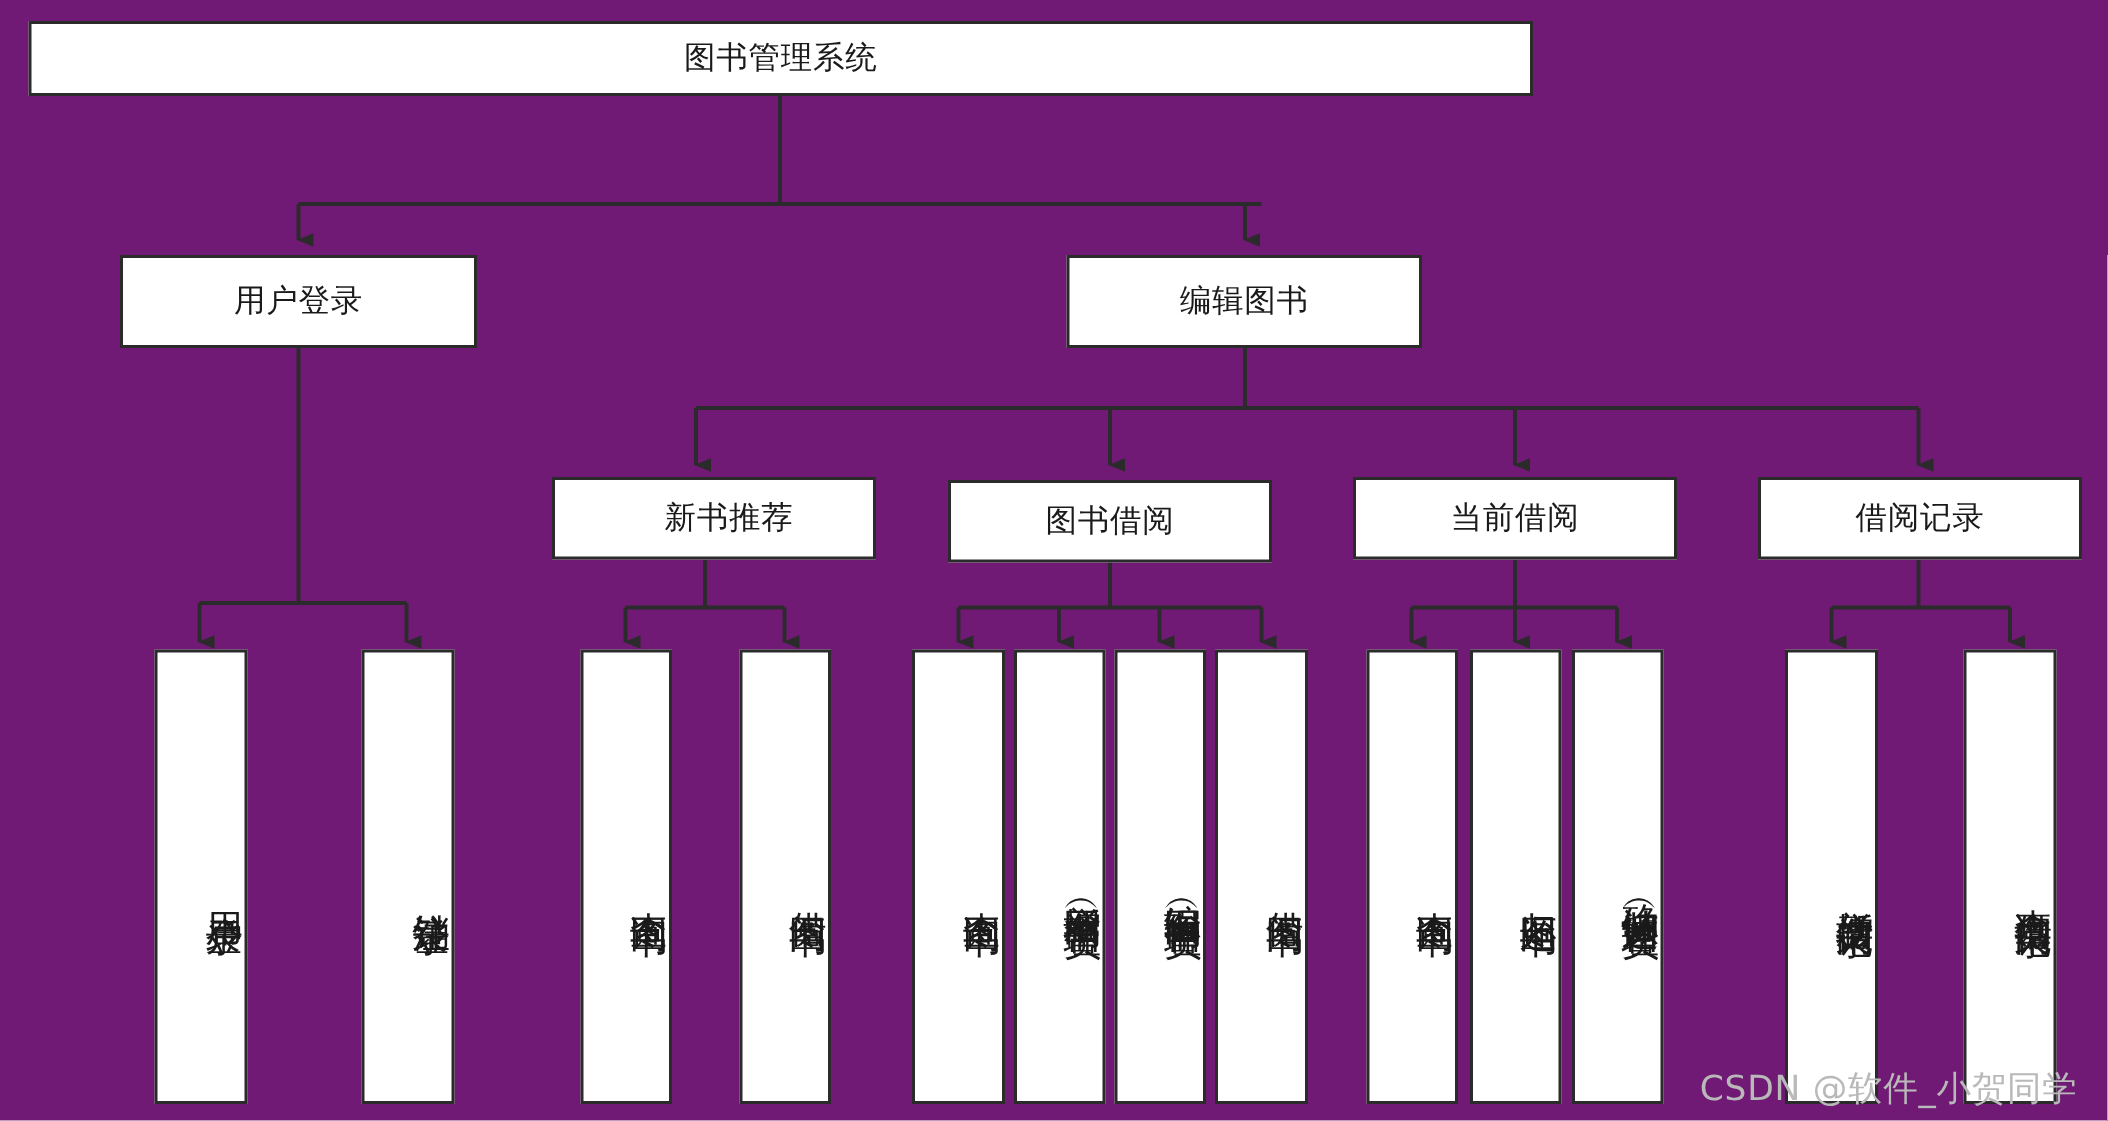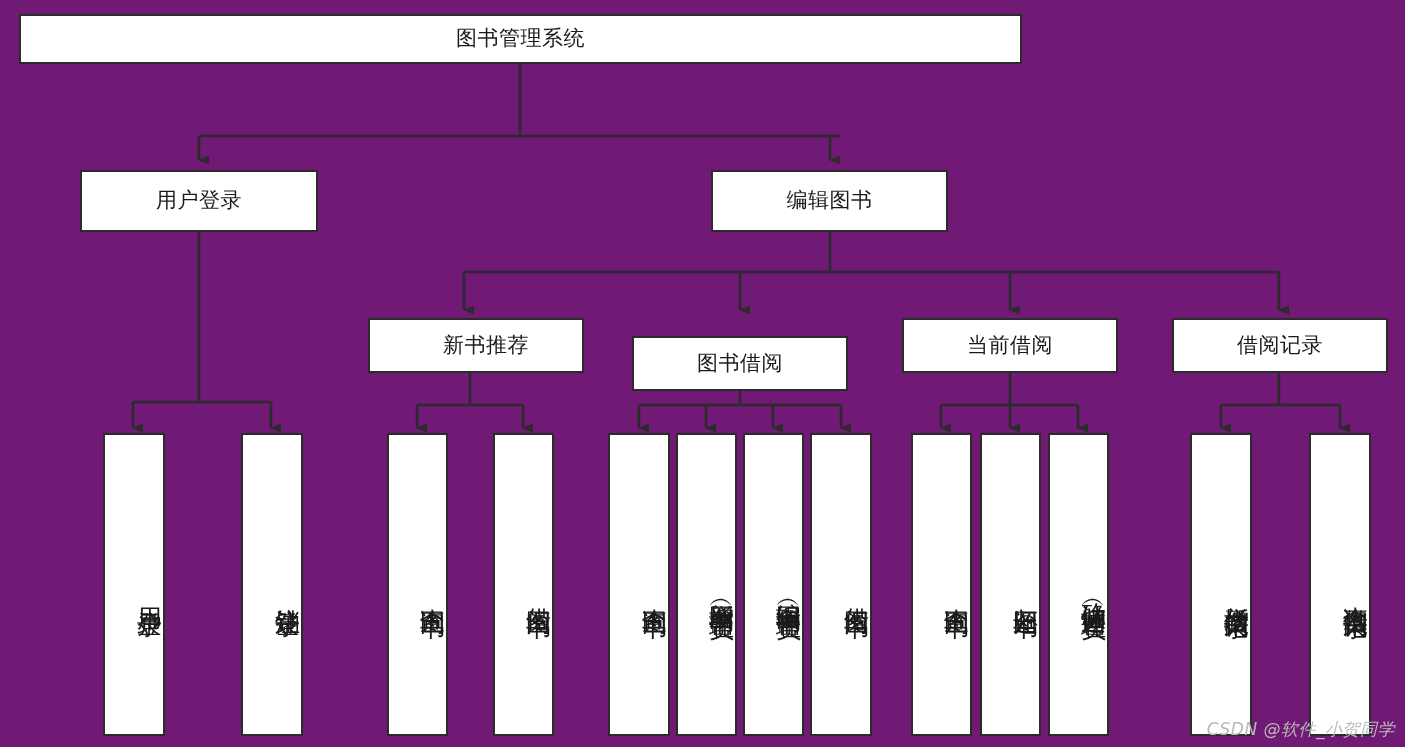--- a/index.html
+++ b/index.html
@@ -56,28 +56,27 @@
     line-height: 1.08;
     letter-spacing: 2px;
   }
   .node-v .vtext {
     writing-mode: vertical-rl;
     text-orientation: upright;
     display: block;
   }
   .watermark {
     position: absolute;
-    right: 10px;
+    right: 20px;
     bottom: 6px;
-    font-size: 17px;
+    font-size: 23px;
     color: #b9b9b9;
     letter-spacing: 0.5px;
     z-index: 5;
     white-space: nowrap;
-    font-style: italic;
   }
 </style>
 </head>
 <body>
 
 <div id="diagram-root">
 
   <svg id="edges-layer" width="1405" height="747" viewBox="0 0 1405 747">
     <defs>
       <marker id="arrowhead" markerWidth="9" markerHeight="11" refX="4.5" refY="10" orient="auto" markerUnits="userSpaceOnUse">
@@ -129,21 +128,21 @@
   </svg>
 
   <div class="node node-h node-root" style="left:19px; top:14px; width:1003px; height:50px;">图书管理系统</div>
 
   <div class="node node-h" style="left:80px; top:170px; width:238px; height:62px;">用户登录</div>
 
   <div class="node node-h" style="left:711px; top:170px; width:237px; height:62px;">编辑图书</div>
 
   <div class="node node-h" style="left:368px; top:318px; width:216px; height:55px;padding-left:20px;">新书推荐</div>
 
-  <div class="node node-h" style="left:632px; top:336px; width:216px; height:55px;">图书借阅</div>
+  <div class="node node-h" style="left:632px; top:320px; width:216px; height:55px;">图书借阅</div>
 
   <div class="node node-h" style="left:1172px; top:318px; width:216px; height:55px;">借阅记录</div>
 
   <div class="node node-h" style="left:902px; top:318px; width:216px; height:55px;">当前借阅</div>
 
   <div class="node node-v" style="left:103px; top:433px; width:62px; height:303px;">
     <span class="vtext">用户登录</span>
   </div>
 
   <div class="node node-v" style="left:241px; top:433px; width:62px; height:303px;">

